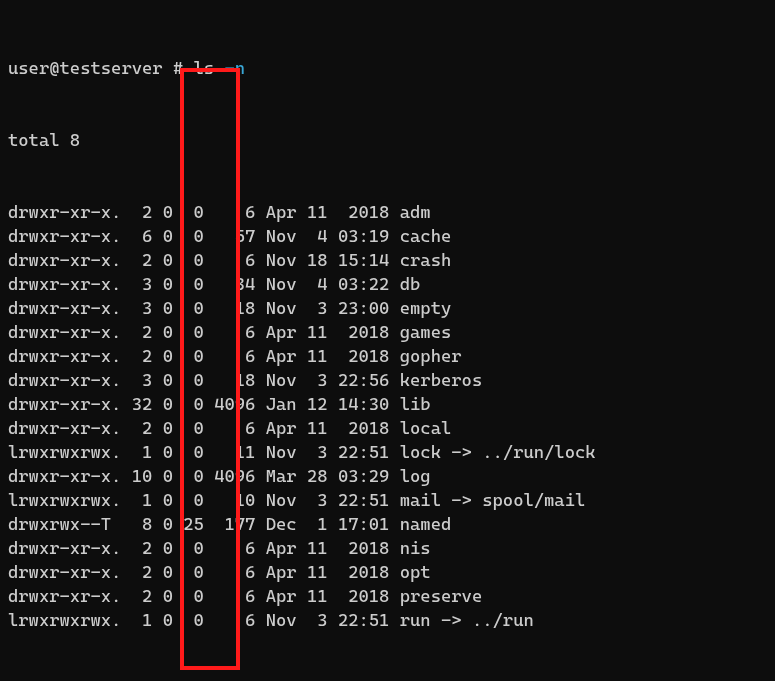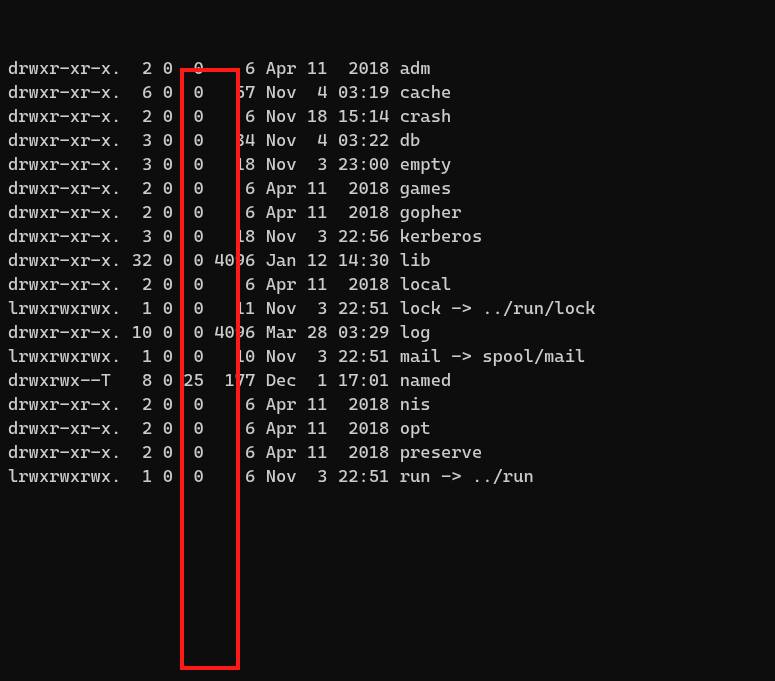--- a/index.html
+++ b/index.html
@@ -20,15 +20,17 @@
     position:absolute;
     border:4px solid #ff1a1a;
     box-sizing:border-box;
     pointer-events:none;
   }
 </style>
 </head>
 <body>
 
 <div class="term">
+  <div class="row"><span class="c-dim">user@testserver # </span><span class="c-dim">ls </span><span class="c-cyan">-n</span></div>
+  <div class="row"><span class="c-dim">total 8</span></div>
   <div id="listing"><div class="row c-dim">drwxr-xr-x.  2 0  0    6 Apr 11  2018 adm</div><div class="row c-dim">drwxr-xr-x.  6 0  0   57 Nov  4 03:19 cache</div><div class="row c-dim">drwxr-xr-x.  2 0  0    6 Nov 18 15:14 crash</div><div class="row c-dim">drwxr-xr-x.  3 0  0   34 Nov  4 03:22 db</div><div class="row c-dim">drwxr-xr-x.  3 0  0   18 Nov  3 23:00 empty</div><div class="row c-dim">drwxr-xr-x.  2 0  0    6 Apr 11  2018 games</div><div class="row c-dim">drwxr-xr-x.  2 0  0    6 Apr 11  2018 gopher</div><div class="row c-dim">drwxr-xr-x.  3 0  0   18 Nov  3 22:56 kerberos</div><div class="row c-dim">drwxr-xr-x. 32 0  0 4096 Jan 12 14:30 lib</div><div class="row c-dim">drwxr-xr-x.  2 0  0    6 Apr 11  2018 local</div><div class="row c-dim">lrwxrwxrwx.  1 0  0   11 Nov  3 22:51 lock -&gt; ../run/lock</div><div class="row c-dim">drwxr-xr-x. 10 0  0 4096 Mar 28 03:29 log</div><div class="row c-dim">lrwxrwxrwx.  1 0  0   10 Nov  3 22:51 mail -&gt; spool/mail</div><div class="row c-dim">drwxrwx--T   8 0 25  177 Dec  1 17:01 named</div><div class="row c-dim">drwxr-xr-x.  2 0  0    6 Apr 11  2018 nis</div><div class="row c-dim">drwxr-xr-x.  2 0  0    6 Apr 11  2018 opt</div><div class="row c-dim">drwxr-xr-x.  2 0  0    6 Apr 11  2018 preserve</div><div class="row c-dim">lrwxrwxrwx.  1 0  0    6 Nov  3 22:51 run -&gt; ../run</div></div>
   <div class="hilite" id="hilite" style="left: 180px; top: 68px; width: 60px; height: 602px; border-color: rgb(255, 26, 26);"></div>
 </div>
 
 </body></html>

